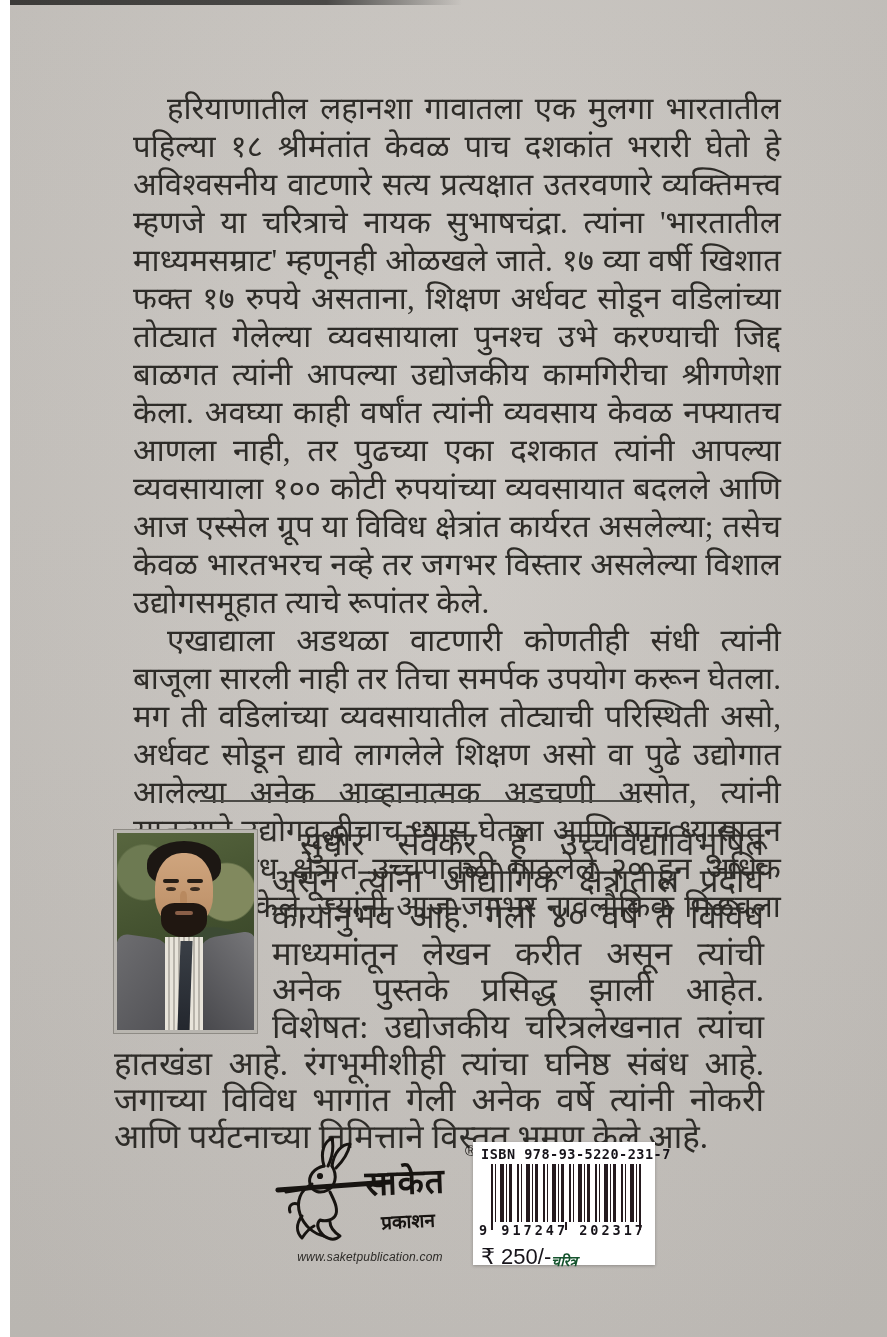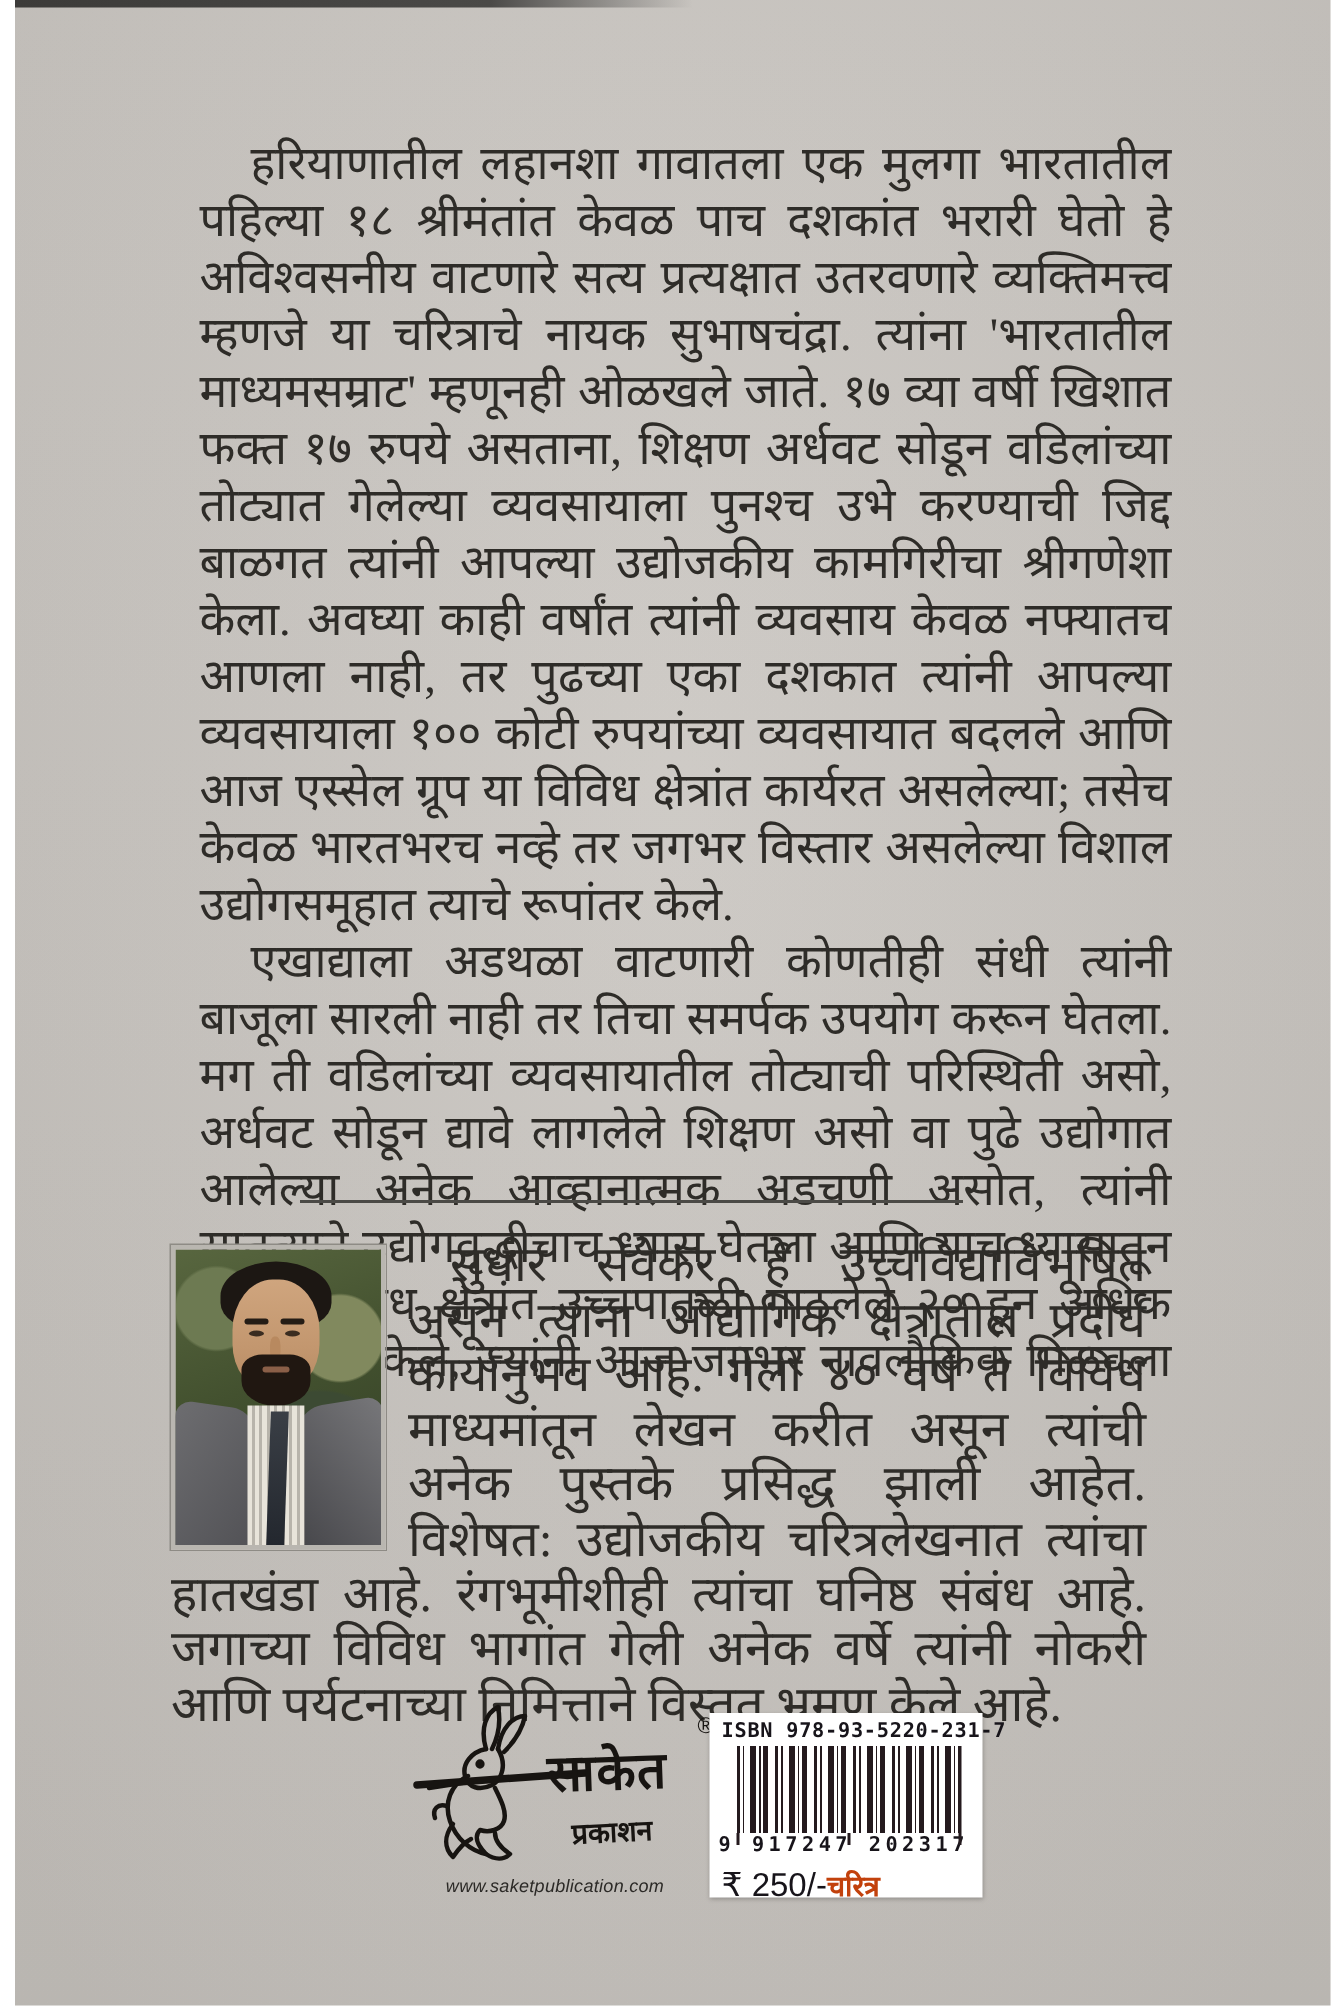--- a/index.html
+++ b/index.html
@@ -105,21 +105,21 @@
   .guard.g1{left:0;} .guard.g2{left:74px;} .guard.g3{right:0;}
   .digits{
     margin:0 10px 0 6px;font-size:13.5px;color:#17141a;font-weight:bold;
     letter-spacing:3px;white-space:nowrap;
   }
   .price-row{
     display:flex;justify-content:flex-start;align-items:flex-end;
     margin:6px 8px 0 8px;
   }
   .price{font-family:"Liberation Sans","DejaVu Sans",sans-serif;font-size:22px;color:#17141a;}
-  .category{font-size:19px;font-weight:bold;color:#c2410c;}
+  .category{font-size:14px;font-style:italic;font-weight:bold;color:#14532d;}
 </style>
 </head>
 <body>
 
 <div class="cover">
   <div class="scan-strip"></div>
 
   <div class="blurb">
     <p>हरियाणातील लहानशा गावातला एक मुलगा भारतातील पहिल्या १८ श्रीमंतांत केवळ पाच दशकांत भरारी घेतो हे अविश्वसनीय वाटणारे सत्य प्रत्यक्षात उतरवणारे व्यक्तिमत्त्व म्हणजे या चरित्राचे नायक सुभाषचंद्रा. त्यांना 'भारतातील माध्यमसम्राट' म्हणूनही ओळखले जाते. १७ व्या वर्षी खिशात फक्त १७ रुपये असताना, शिक्षण अर्धवट सोडून वडिलांच्या तोट्यात गेलेल्या व्यवसायाला पुनश्च उभे करण्याची जिद्द बाळगत त्यांनी आपल्या उद्योजकीय कामगिरीचा श्रीगणेशा केला. अवघ्या काही वर्षांत त्यांनी व्यवसाय केवळ नफ्यातच आणला नाही, तर पुढच्या एका दशकात त्यांनी आपल्या व्यवसायाला १०० कोटी रुपयांच्या व्यवसायात बदलले आणि आज एस्सेल ग्रूप या विविध क्षेत्रांत कार्यरत असलेल्या; तसेच केवळ भारतभरच नव्हे तर जगभर विस्तार असलेल्या विशाल उद्योगसमूहात त्याचे रूपांतर केले.</p>
     <p>एखाद्याला अडथळा वाटणारी कोणतीही संधी त्यांनी बाजूला सारली नाही तर तिचा समर्पक उपयोग करून घेतला. मग ती वडिलांच्या व्यवसायातील तोट्याची परिस्थिती असो, अर्धवट सोडून द्यावे लागलेले शिक्षण असो वा पुढे उद्योगात आलेल्या अनेक आव्हानात्मक अडचणी असोत, त्यांनी सातत्याने उद्योगवृद्धीचाच ध्यास घेतला आणि याच ध्यासातून त्यांनी विविध क्षेत्रांत उच्चपातळी गाठलेले २० हून अधिक उद्योग उभे केले, ज्यांनी आज जगभर नावलौकिक मिळवला आहे</p>

